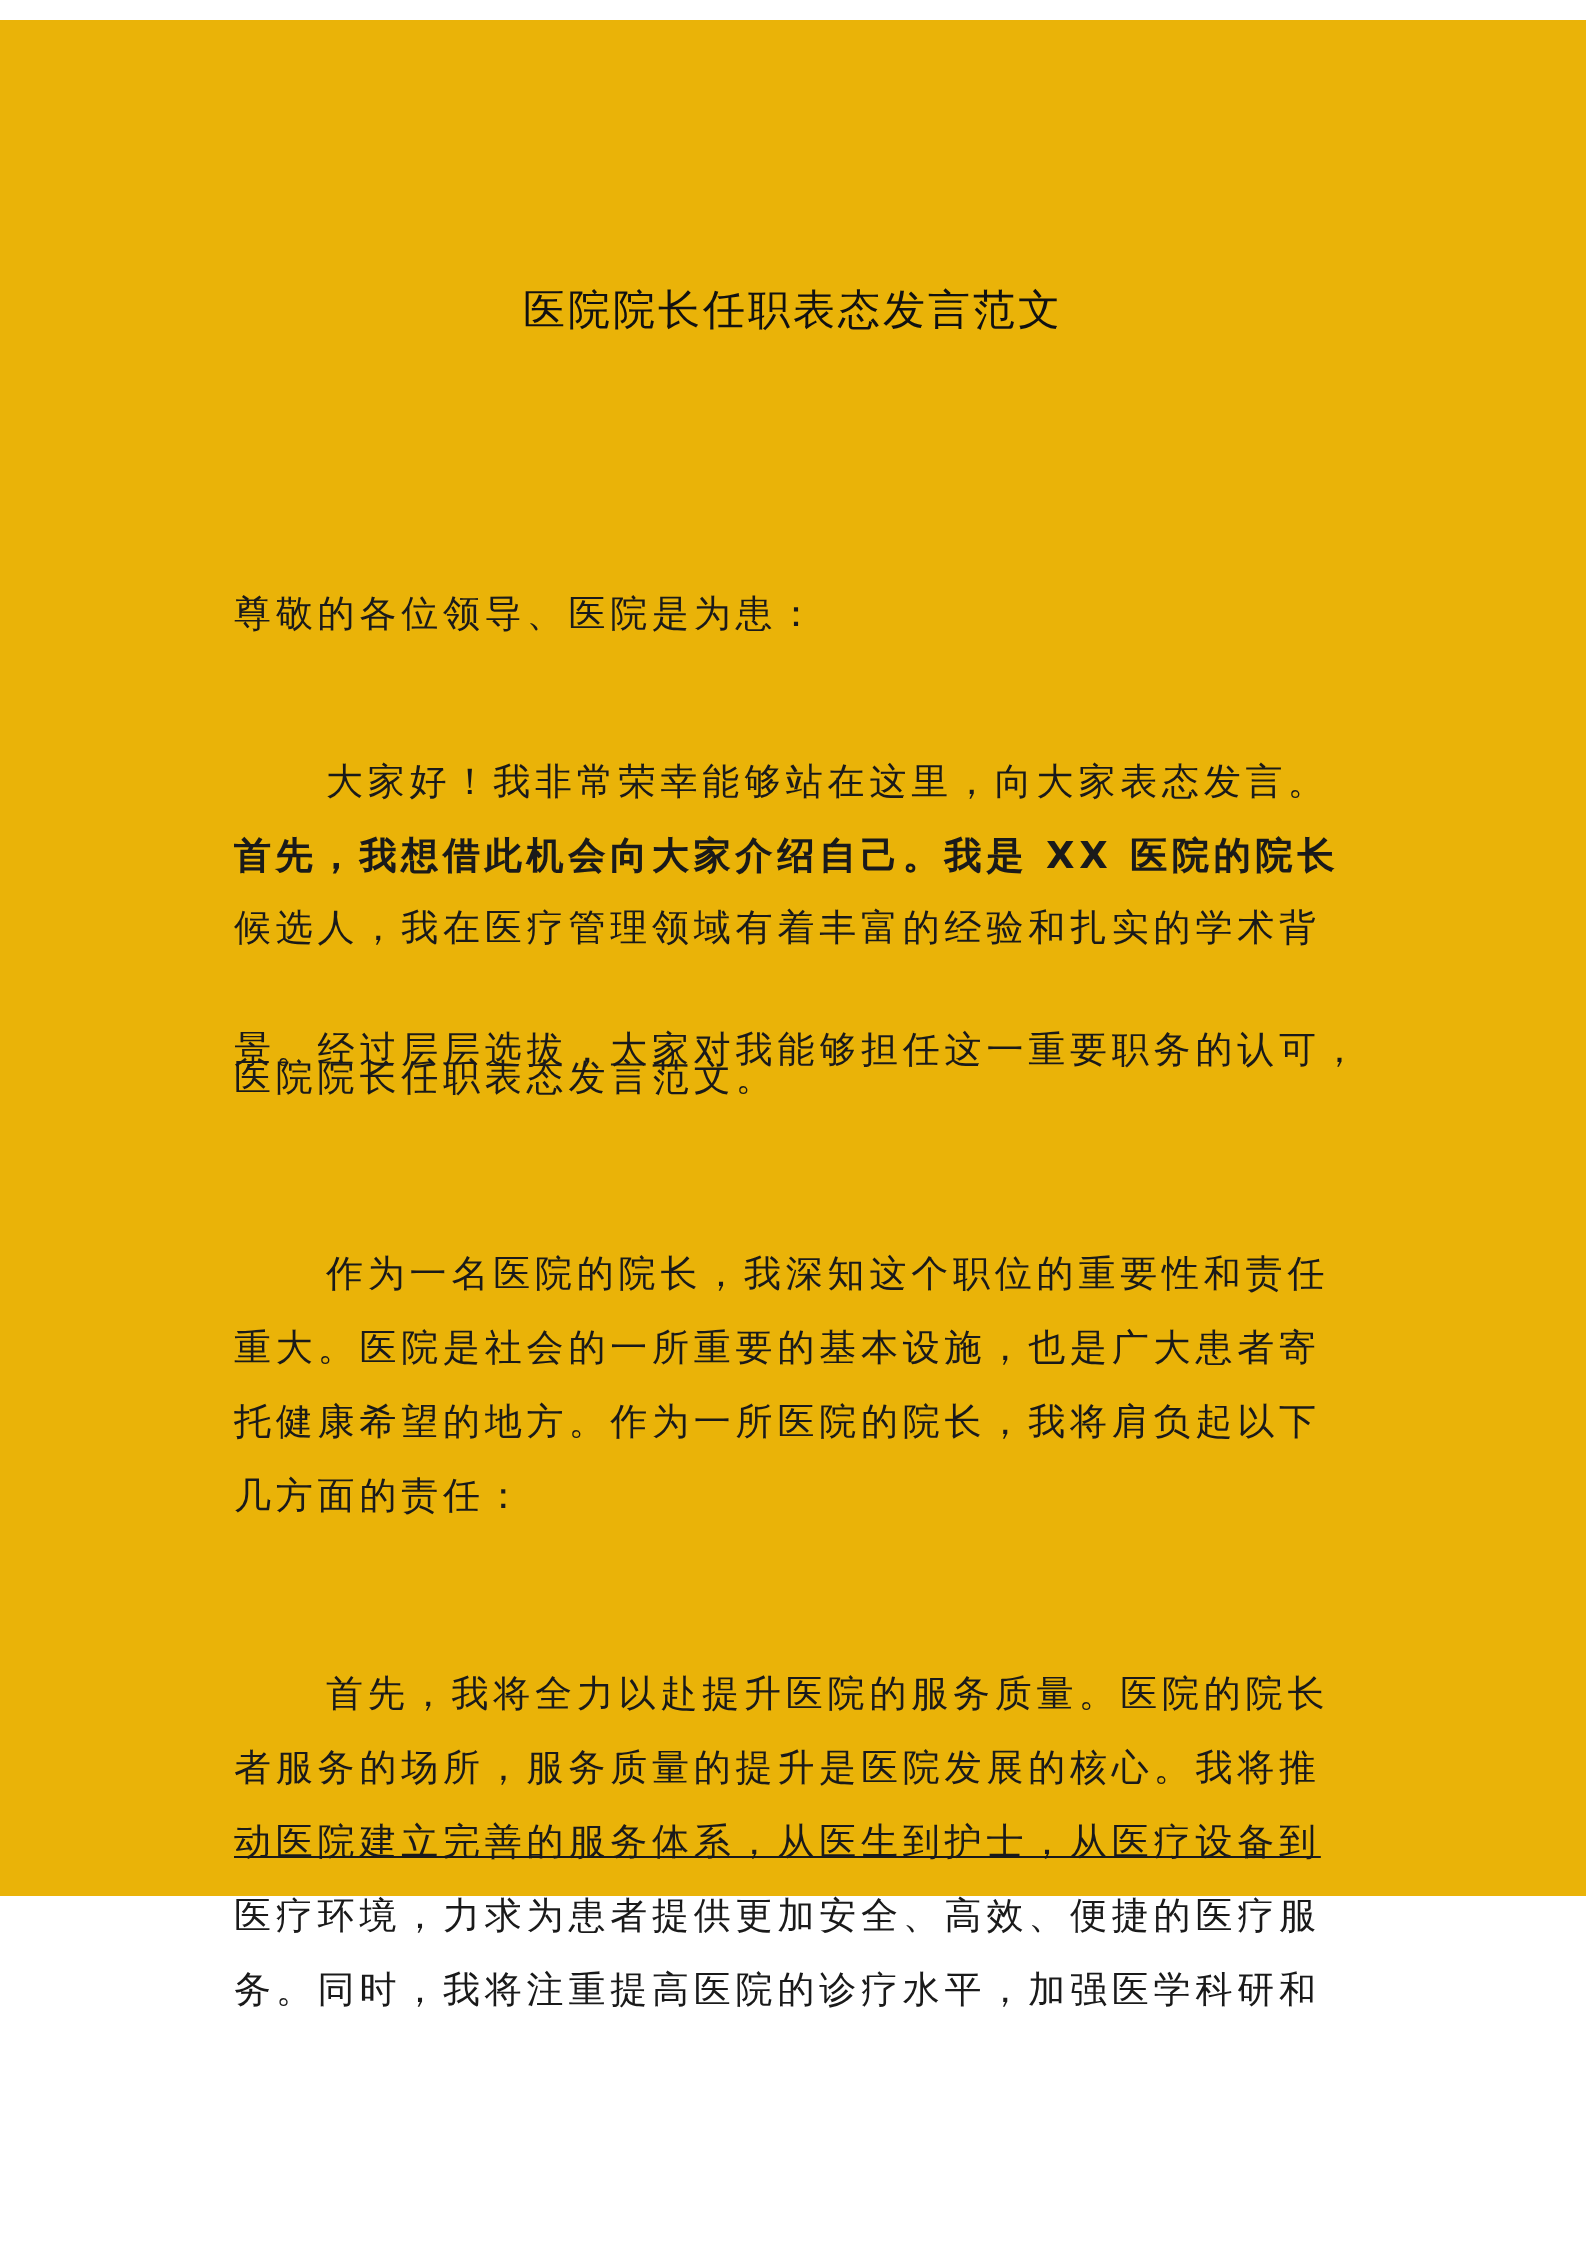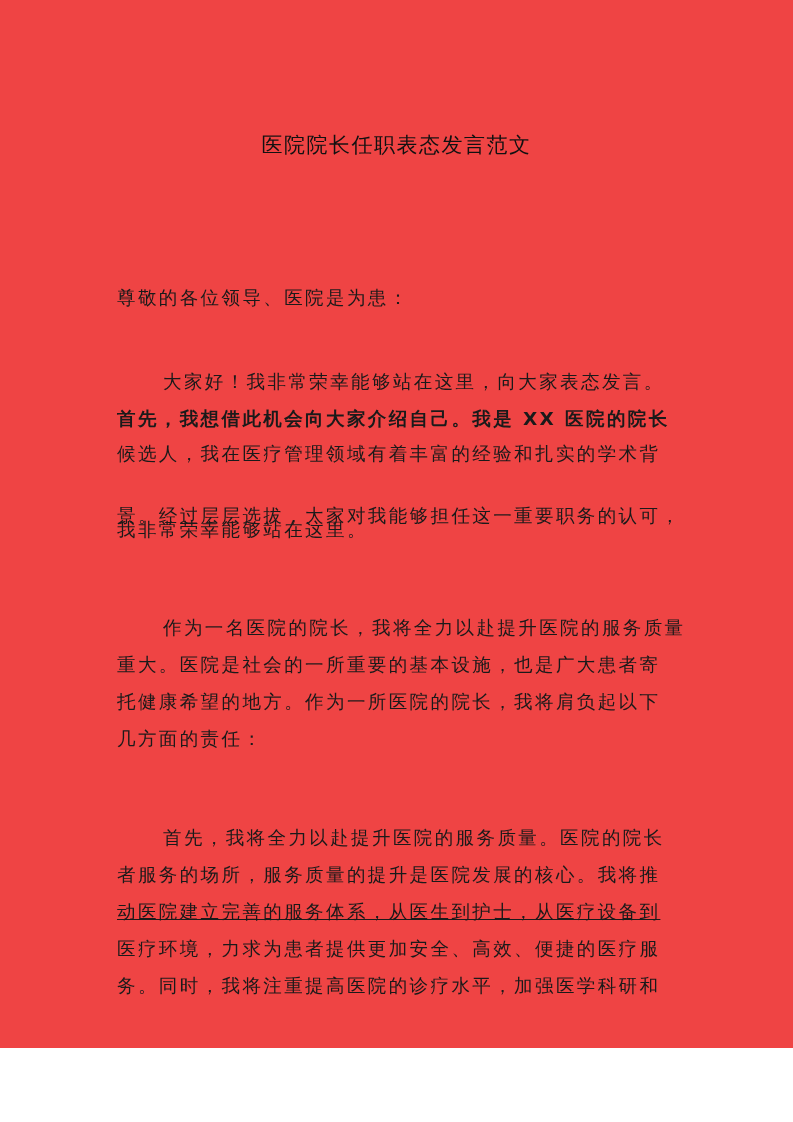--- a/index.html
+++ b/index.html
@@ -10,24 +10,24 @@
     body {
       width: 793px;
       height: 1122px;
       position: relative;
       overflow: hidden;
       font-family: "DejaVu Sans", "Liberation Sans", sans-serif;
       color: #111111;
     }
     .page {
       position: absolute;
-      left: 0; top: 0;
+      left: 0; top: 10px;
       width: 793px;
-      height: 1048px;
-      background: #ef4444;
+      height: 938px;
+      background: #eab308;
     }
     .title {
       position: absolute;
       top: 128px;
       left: 0;
       width: 793px;
       text-align: center;
       font-size: 21px;
       letter-spacing: 1.5px;
       color: #111;
@@ -50,25 +50,25 @@
 <div class="page">
   <div class="title" style="top:131px;">医院院长任职表态发言范文</div>
 
   <div class="line" style="top:286px;">尊敬的各位领导、医院是为患：</div>
 
   <div>
     <div class="line indent" style="top:370px;">大家好！我非常荣幸能够站在这里，向大家表态发言。</div>
     <div class="line" style="top:407px;font-weight:bold;">首先，我想借此机会向大家介绍自己。我是 XX 医院的院长</div>
     <div class="line" style="top:444px;font-family:Liberation Mono, monospace;">候选人，我在医疗管理领域有着丰富的经验和扎实的学术背</div>
     <div class="line" style="top:481px;margin-top:23px;">景。经过层层选拔，大家对我能够担任这一重要职务的认可，</div>
-    <div class="line" style="top:518px;">我非常荣幸能够站在这里。</div>
+    <div class="line" style="top:518px;">医院院长任职表态发言范文。</div>
   </div>
 
   <div>
-    <div class="line indent" style="top:616px;">作为一名医院的院长，我将全力以赴提升医院的服务质量</div>
+    <div class="line indent" style="top:616px;">作为一名医院的院长，我深知这个职位的重要性和责任</div>
     <div class="line" style="top:653px;">重大。医院是社会的一所重要的基本设施，也是广大患者寄</div>
     <div class="line" style="top:690px;">托健康希望的地方。作为一所医院的院长，我将肩负起以下</div>
     <div class="line" style="top:727px;">几方面的责任：</div>
   </div>
 
   <div>
     <div class="line indent" style="top:826px;">首先，我将全力以赴提升医院的服务质量。医院的院长</div>
     <div class="line" style="top:863px;">者服务的场所，服务质量的提升是医院发展的核心。我将推</div>
     <div class="line" style="top:900px;text-decoration:underline;">动医院建立完善的服务体系，从医生到护士，从医疗设备到</div>
     <div class="line" style="top:937px;">医疗环境，力求为患者提供更加安全、高效、便捷的医疗服</div>

